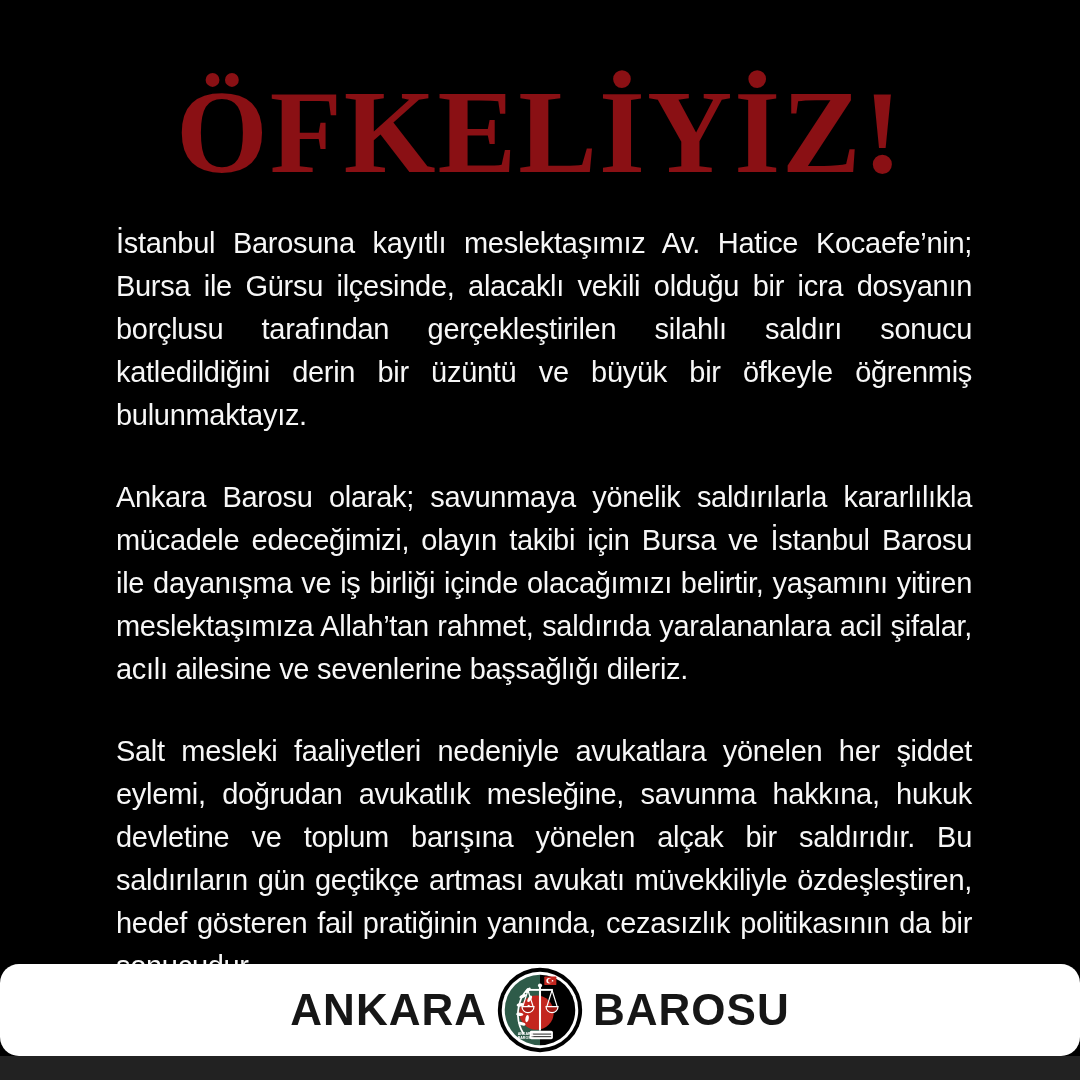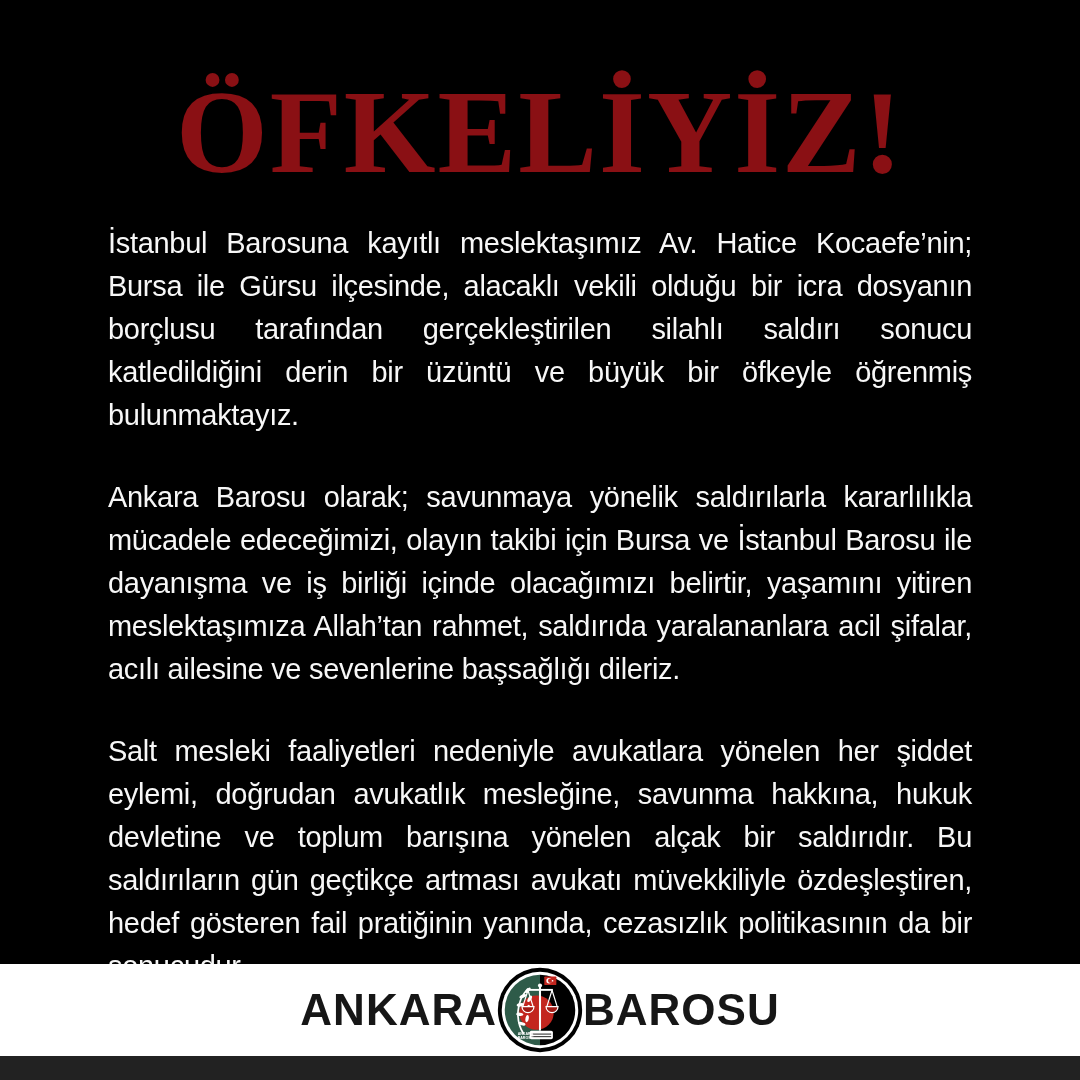--- a/index.html
+++ b/index.html
@@ -20,36 +20,38 @@
     line-height:150px;
     letter-spacing:2px;
     color:#8a1014;
     text-shadow:0 0 2px rgba(0,0,0,.6);
   }
   .content{
     padding:0 108px;
     margin-top:14px;
   }
   .content p{
-    margin:0 0 39px 0;
+    margin:0 0 39px 8px;
     color:#f7f7f7;
     font-size:29px;
     line-height:43px;
     letter-spacing:-0.3px;
     text-align:justify;
   }
   .content p:last-child{ text-align:left; }
   .footer{
     position:absolute;
     left:0;bottom:0;
     width:1080px;height:92px;
     background:#ffffff;
     display:flex;
     align-items:center;
     justify-content:center;
+    gap:10px;
+    border-radius:19px;
   }
   .brand{
     font-weight:bold;
     font-size:44px;
     letter-spacing:1px;
     color:#161616;
     line-height:1;
   }
   .emblem{ width:86px; height:86px; display:block; }
 </style>

